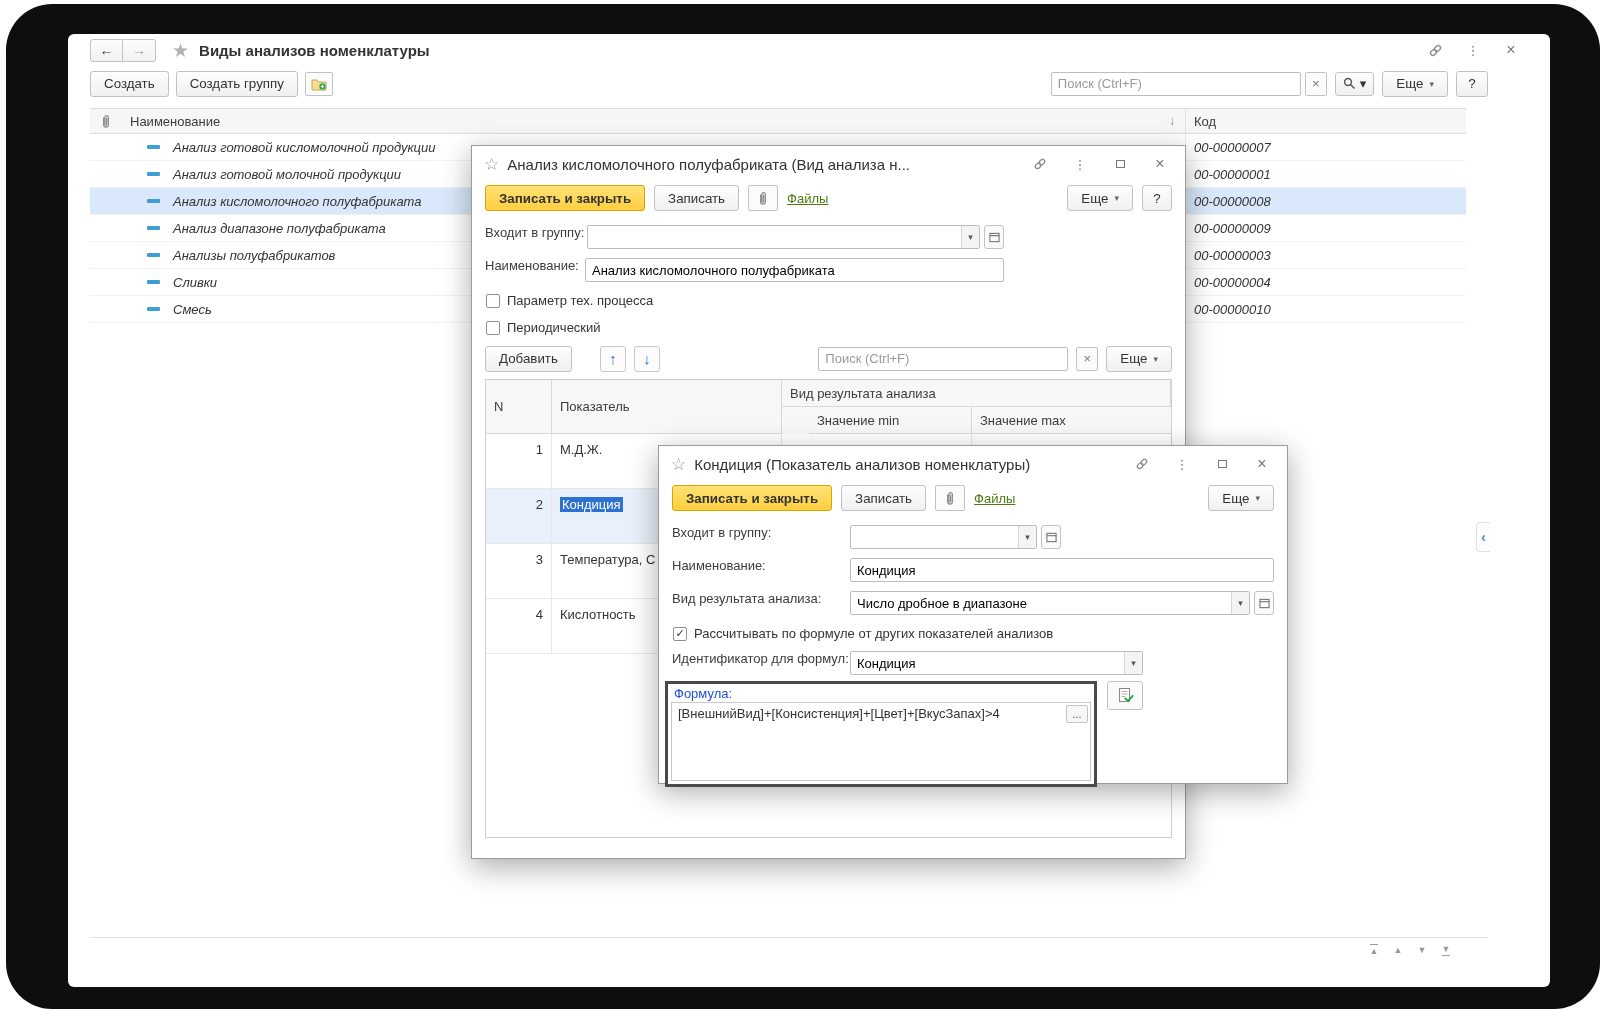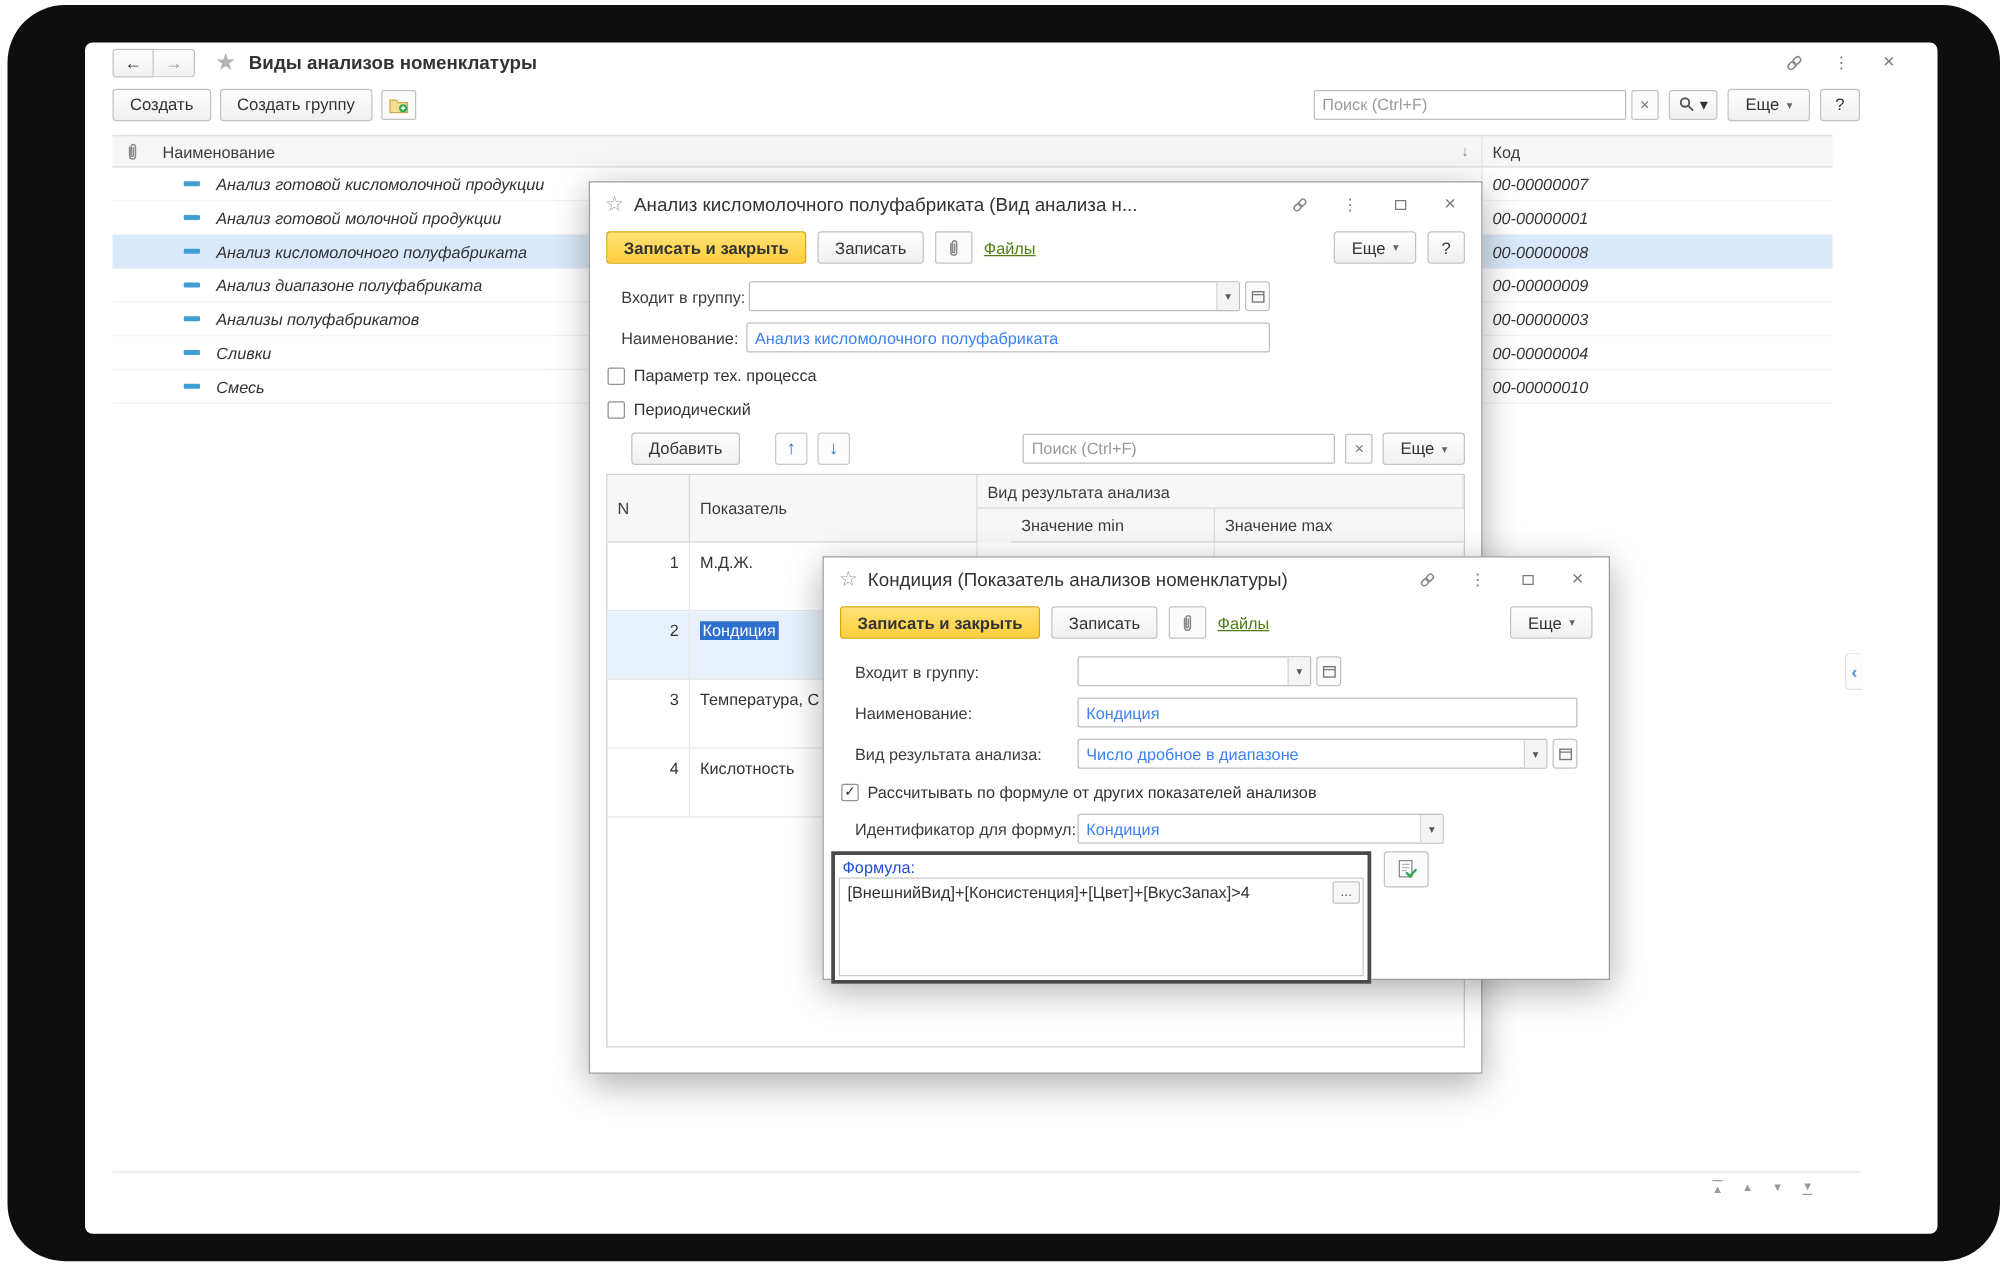--- a/index.html
+++ b/index.html
@@ -9,21 +9,21 @@
 
   
   .btn { display:inline-flex; align-items:center; justify-content:center; height:26px; padding:0 13px;
          background:linear-gradient(#fefefe,#f0f0f0); border:1px solid #c2c2c2; border-radius:3px;
          color:#333; cursor:pointer; white-space:nowrap; }
   .btn-yellow { background:linear-gradient(#ffe276,#ffce3f); border-color:#d7a600; font-weight:bold; }
   .btn .caret { font-size:9px; color:#666; margin-left:6px; }
   .ico-btn { display:inline-flex; align-items:center; justify-content:center; width:26px; height:24px;
              background:none; border:none; color:#787878; cursor:pointer; }
   .link { color:#4d7c0f; text-decoration:underline; cursor:pointer; }
-  .input { height:24px; border:1px solid #bdbdbd; border-radius:2px; padding:0 6px; font:13px "Liberation Sans","DejaVu Sans",sans-serif; color:#3b82f6; background:#fff; }
+  .input { height:24px; border:1px solid #bdbdbd; border-radius:2px; padding:0 6px; font:13px "Liberation Sans","DejaVu Sans",sans-serif; color:#000000; background:#fff; }
   .input::placeholder { color:#9a9a9a; }
   .combo { position:relative; display:inline-flex; }
   .combo .input { width:100%; padding-right:20px; }
   .combo .dd { position:absolute; right:1px; top:1px; bottom:1px; width:18px; display:flex; align-items:center; justify-content:center;
                font-size:9px; color:#555; background:#f4f4f4; border-left:1px solid #d5d5d5; cursor:pointer; }
   .openbtn { width:20px; height:24px; display:inline-flex; align-items:center; justify-content:center;
              border:1px solid #c2c2c2; border-radius:3px; background:#fbfbfb; margin-left:4px; cursor:pointer; }
   .cb { width:14px; height:14px; border:1px solid #919191; border-radius:2px; background:#fff; display:inline-flex;
         align-items:center; justify-content:center; font-size:11px; font-weight:bold; color:#2f2f2f; cursor:pointer; flex:none; }
   .restore { width:9px; height:8px; border:1.5px solid #787878; display:inline-block; }
@@ -72,36 +72,36 @@
   
   .dlg { position:absolute; background:#fff; border:1px solid #9b9b9b; box-shadow:0 8px 28px rgba(0,0,0,.33); }
   .dlg1 { left:403px; top:111px; width:715px; height:714px; z-index:10; }
   .dlg2 { left:590px; top:411px; width:630px; height:339px; z-index:20; }
   .titlebar { height:36px; display:flex; align-items:center; padding:0 12px; gap:8px; }
   .dlg-star { color:#9a9a9a; font-size:17px; cursor:pointer; }
   .dlg-title { font-size:15px; color:#333; white-space:nowrap; overflow:hidden; }
   .tb-icons { margin-left:auto; display:flex; align-items:center; gap:14px; }
   .cmdbar { display:flex; align-items:center; gap:9px; padding:3px 13px 5px 13px; }
   .cmd-right { margin-left:auto; display:flex; align-items:center; gap:9px; }
-  .frow { display:flex; align-items:center; padding:0 25px; margin-top:9px; height:24px; }
+  .frow { display:flex; padding:0 13px; margin-top:9px; height:24px; }
   .flabel { color:#3c3c3c; flex:none; }
   .cbrow { display:flex; align-items:center; gap:7px; padding:0 14px; margin-top:10px; height:17px; }
 
   
   .gt { margin:7px 13px 0 13px; width:687px; height:459px; border:1px solid #cfcfcf; background:#fff; overflow:hidden; }
   .gt-head { display:grid; grid-template-columns:66px 230px 190px 1fr; grid-template-rows:27px 27px; background:#f7f7f7; }
   .gh { display:flex; align-items:center; padding:0 8px; border-right:1px solid #d9d9d9; border-bottom:1px solid #d9d9d9; color:#3c3c3c; }
   .gt-row { display:grid; grid-template-columns:66px 230px 190px 1fr; height:55px; }
   .gc { padding:8px; border-right:1px solid #e8e8e8; border-bottom:1px solid #e8e8e8; }
   .gc.n { text-align:right; }
   .gt-row.sel .gc { background:#e8f1fb; }
   .selext { background:#2f71d0; color:#fff; padding:0 2px; }
 
   
-  .midrow { display:flex; align-items:center; gap:8px; padding:0 13px; margin-top:9px; height:27px;margin-left:20px; }
+  .midrow { display:flex; align-items:center; gap:8px; padding:0 13px; margin-top:9px; height:27px; }
   .arrow-btn { width:26px; height:26px; display:inline-flex; align-items:center; justify-content:center; border:1px solid #c9c9c9;
                border-radius:3px; background:#fcfcfc; color:#2b72d8; font-weight:bold; font-size:15px; cursor:pointer; }
 
   
   .formula-row { display:flex; align-items:flex-start; margin-top:6px; padding-left:6px; }
   .formula-box { width:432px; height:106px; border:3px solid #4a4a4a; background:#fff; display:flex; flex-direction:column; }
   .formula-label { padding:2px 6px 1px 6px; color:#1d4ed8; }
   .formula-area { position:relative; flex:1; margin:0 3px 3px 3px; border:1px solid #c9c9c9; background:#fff; padding:3px 30px 3px 6px; cursor:text; }
   .dots-btn { position:absolute; top:2px; right:2px; width:22px; height:18px; border:1px solid #c2c2c2; border-radius:2px;
               background:#f7f7f7; display:flex; align-items:center; justify-content:center; color:#555; font-size:11px; cursor:pointer; line-height:0; }

